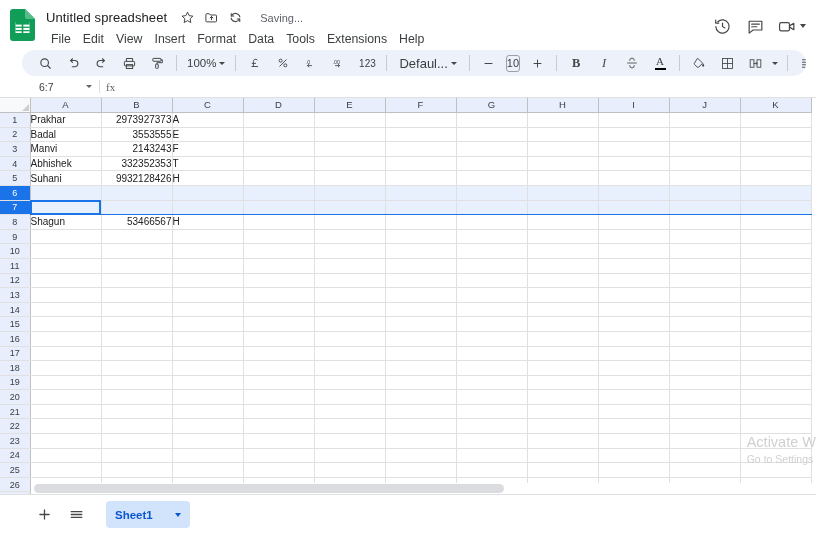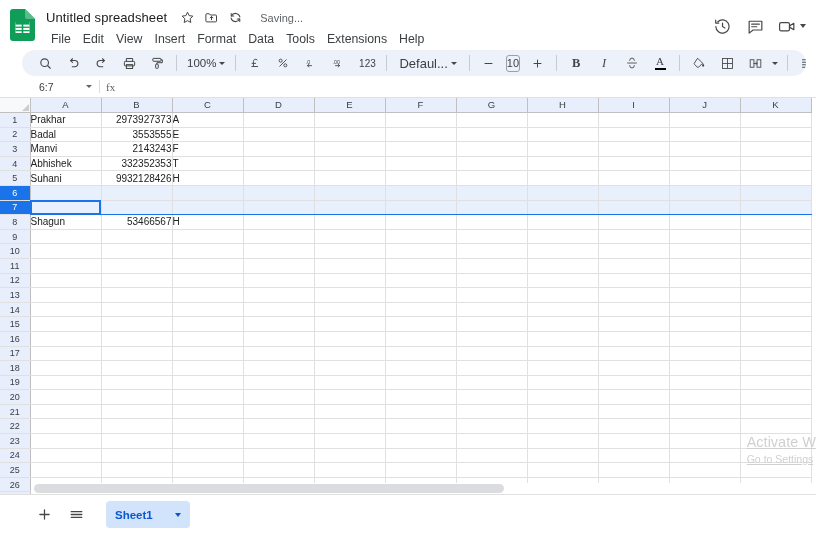--- a/index.html
+++ b/index.html
@@ -223,21 +223,20 @@
     background: transparent;
   }
 
   .watermark {
     position: absolute;
     right: 0; bottom: 28px;
     text-align: left;
     color: #d0d0d0;
     pointer-events: none;
     user-select: none;
-    text-decoration: underline;
   }
   .wm1 { font-size: 14.5px; line-height: 19px; white-space: nowrap; }
   .wm2 { font-size: 10.5px; line-height: 14px; white-space: nowrap; }
 
   
   .hscroll {
     position: absolute;
     left: 31px; right: 0; bottom: 0;
     height: 11px;
     background: #fff;

